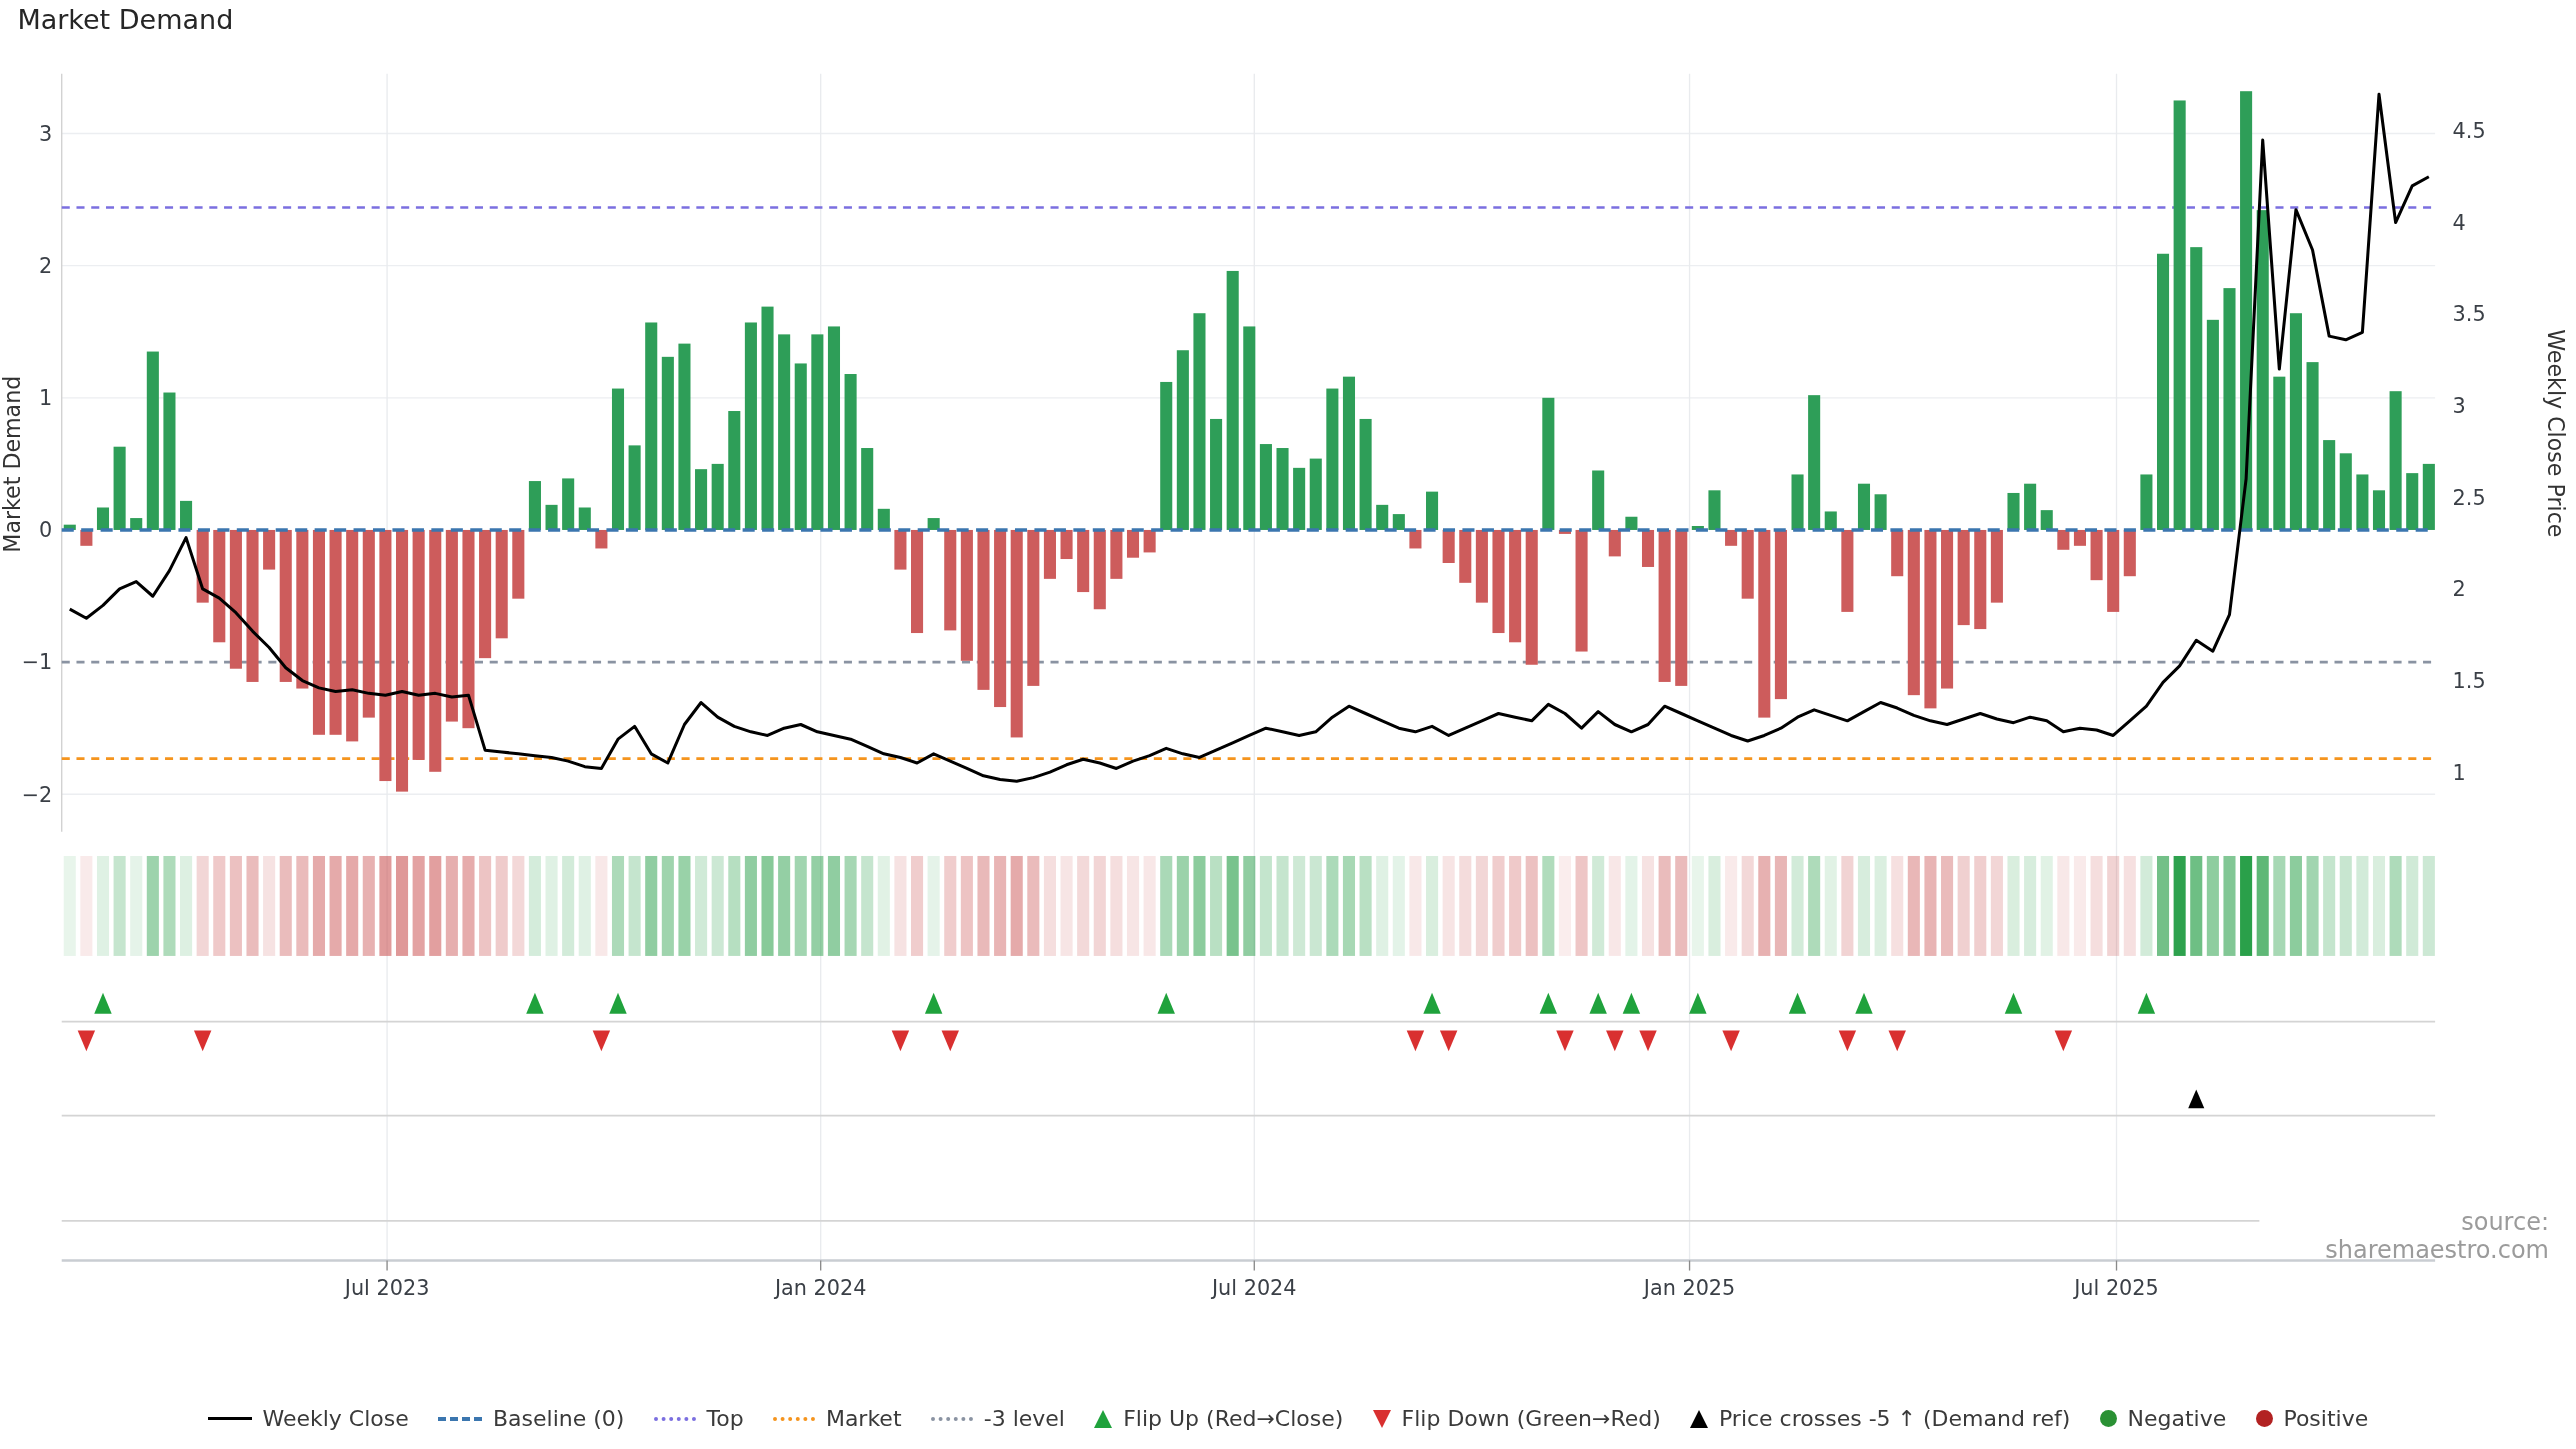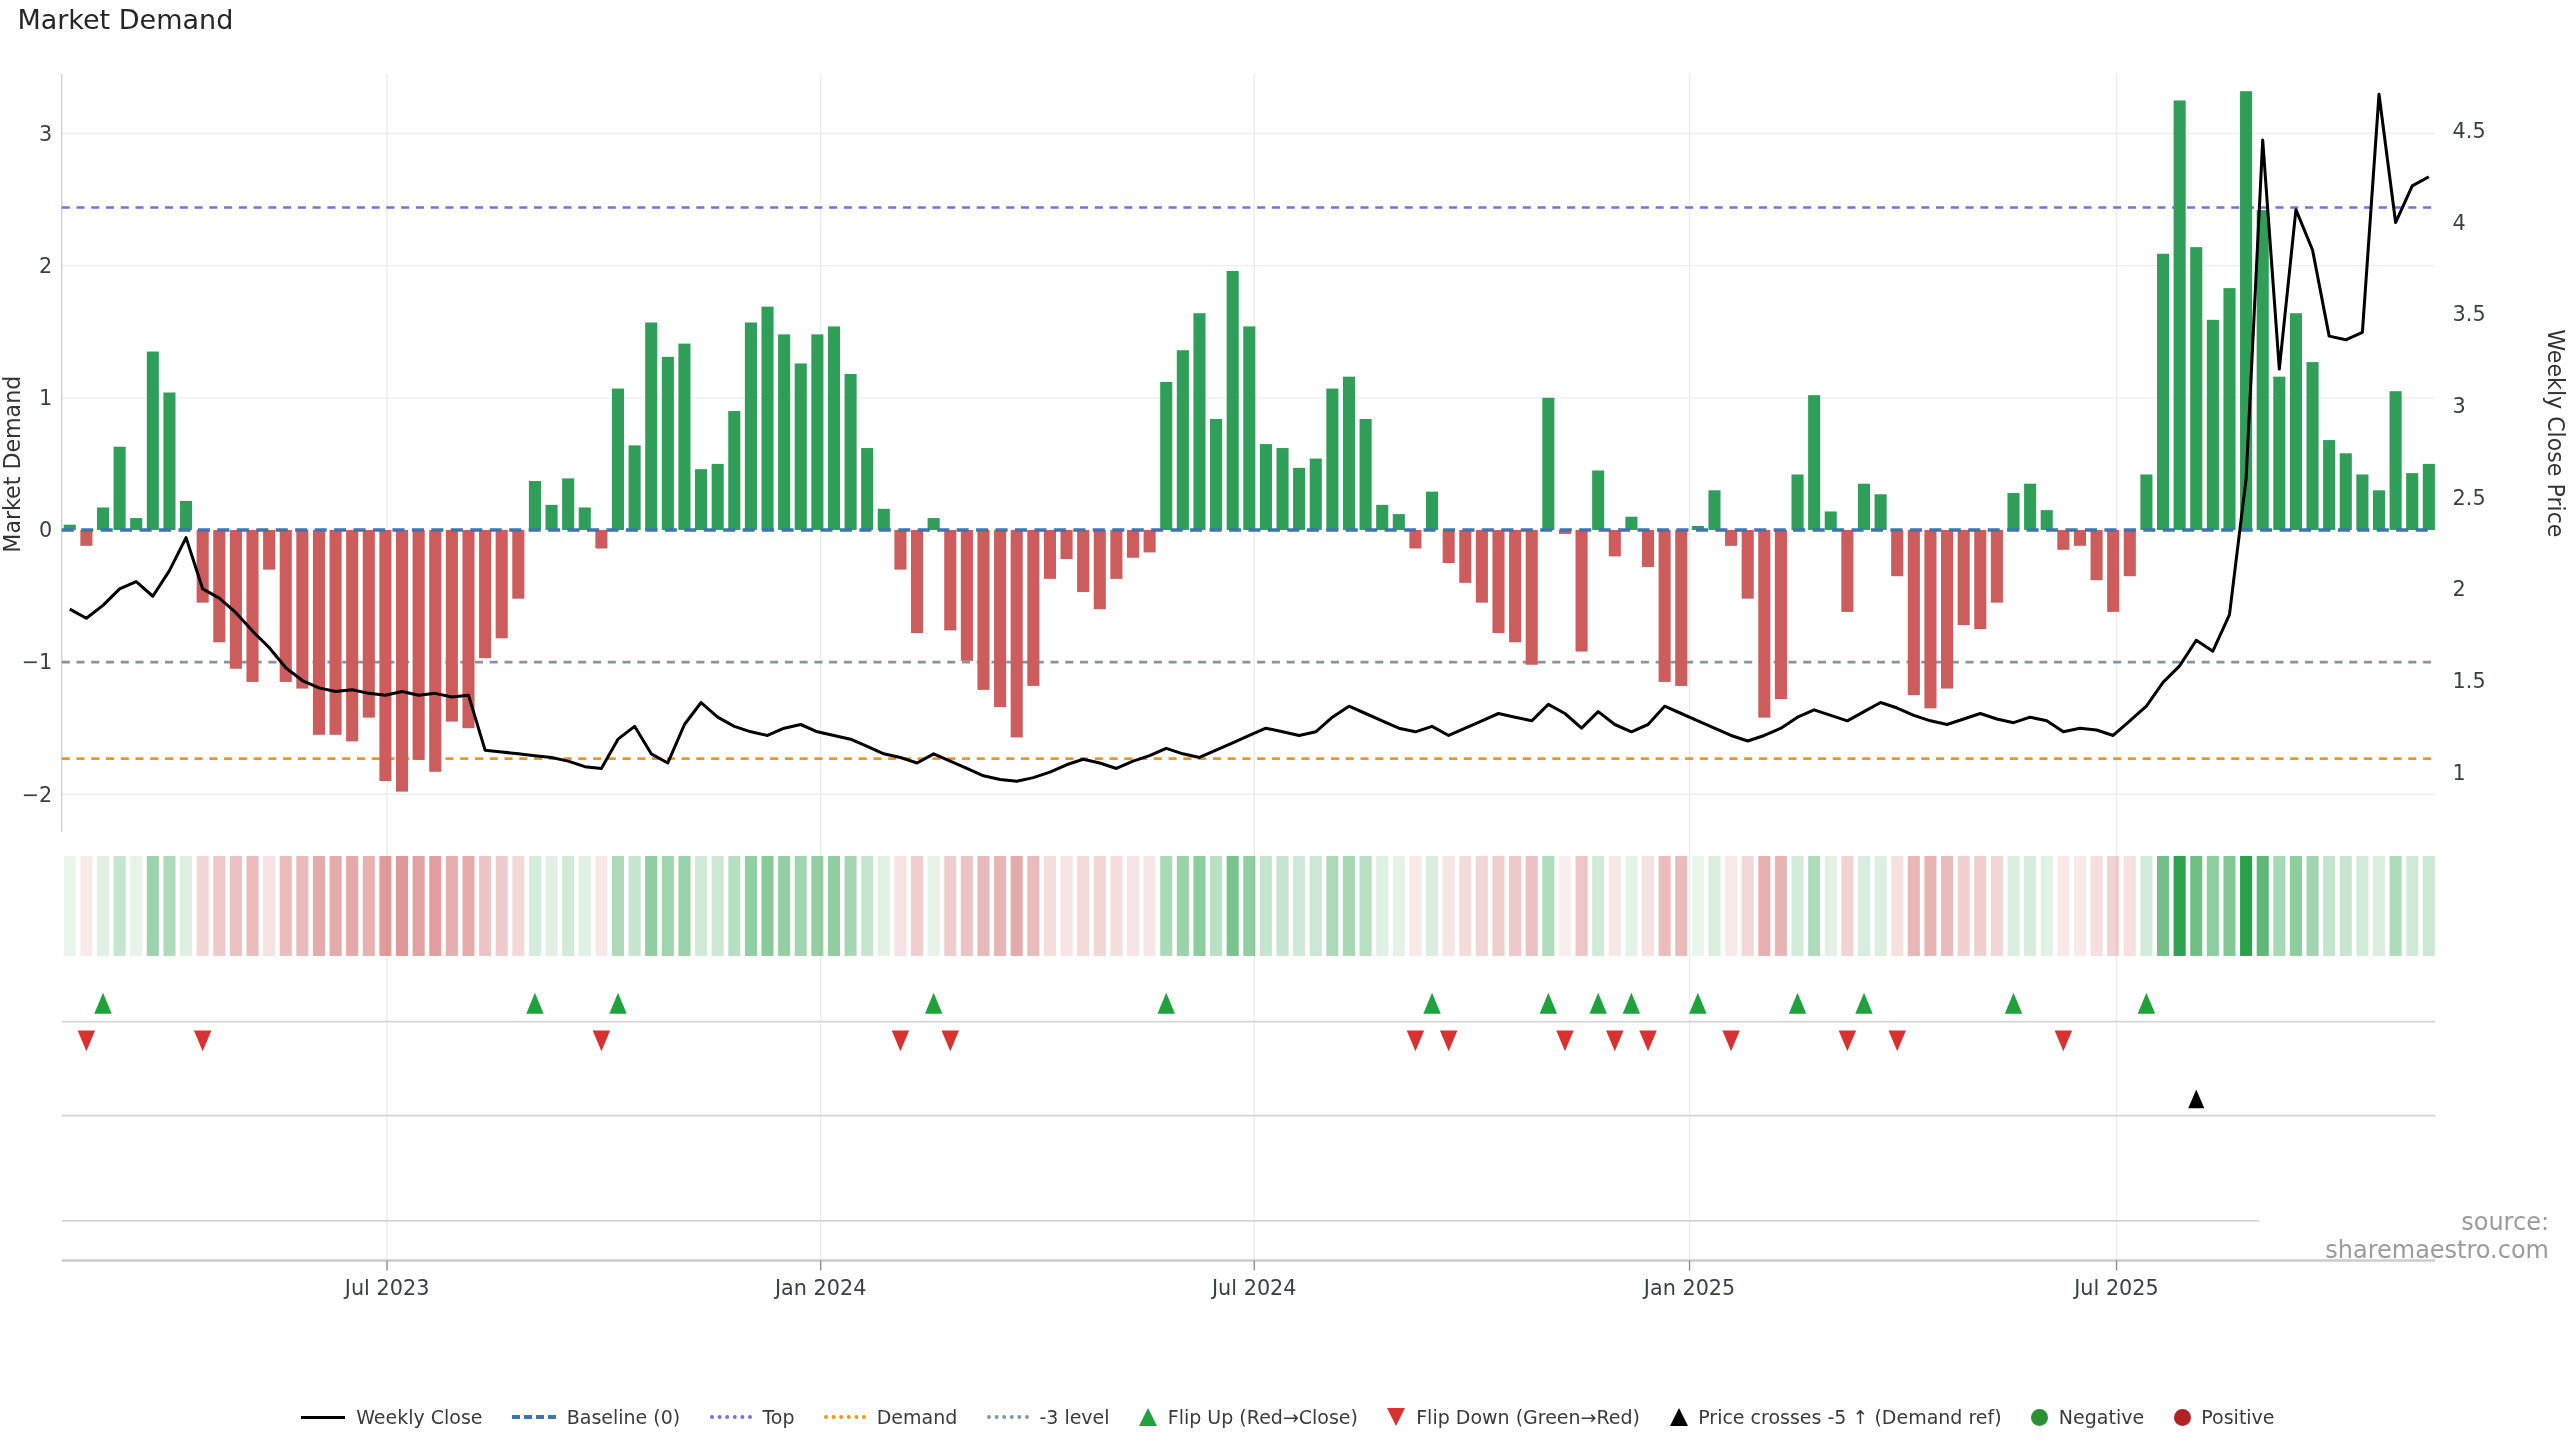--- a/index.html
+++ b/index.html
@@ -4,21 +4,21 @@
 <style>
   html,body{margin:0;padding:0;background:#ffffff;}
   body{width:2576px;height:1449px;position:relative;overflow:hidden;
        font-family:"DejaVu Sans","Liberation Sans",sans-serif;}
   .stage{position:absolute;inset:0;text-decoration:underline;}
   .title{position:absolute;left:17.4px;top:4px;font-size:27px;color:#262626;}
   #chart{position:absolute;left:0;top:0;}
   .source{position:absolute;left:2281px;top:1208px;width:268px;text-align:right;
           font-size:24px;color:#9b9b9b;}
   .legend{position:absolute;left:0;top:1406px;width:2576px;display:flex;
-          justify-content:center;align-items:center;gap:29.5px;font-size:19px;color:#3a3a3a;}
+          justify-content:center;align-items:center;gap:29.5px;font-size:22px;color:#3a3a3a;}
   .lg-item{display:flex;align-items:center;gap:10.7px;white-space:nowrap;}
   .sw{display:inline-block;}
   .sw-line{width:44px;height:0;border-top:3.4px solid #000;}
   .sw-dash{width:44px;height:0;border-top:4px dashed #3b76af;}
   .sw-dot{width:42px;height:0;border-top:4.7px dotted #888;}
   .sw-tri-up{width:0;height:0;border-left:9.4px solid transparent;border-right:9.4px solid transparent;border-bottom:18px solid #1fa23c;}
   .sw-tri-down{width:0;height:0;border-left:9.4px solid transparent;border-right:9.4px solid transparent;border-top:18px solid #d93030;}
   .sw-circle{width:17px;height:17px;border-radius:50%;background:#2a9134;}
 </style>
 </head>
@@ -406,21 +406,21 @@
     <span class="lg-item">
       <span class="sw sw-dash" style="border-top-color: rgb(59, 118, 175);"></span>
       <span>Baseline (0)</span>
     </span>
     <span class="lg-item">
       <span class="sw sw-dot" style="border-top-color: rgb(123, 111, 224);"></span>
       <span>Top</span>
     </span>
     <span class="lg-item">
       <span class="sw sw-dot" style="border-top-color: rgb(245, 148, 29);"></span>
-      <span>Demand</span>
+      <span>Market</span>
     </span>
     <span class="lg-item">
       <span class="sw sw-dot" style="border-top-color: rgb(138, 147, 162);"></span>
       <span>-3 level</span>
     </span>
     <span class="lg-item">
       <span class="sw sw-tri-up" style="border-bottom-color: rgb(31, 162, 60);"></span>
       <span>Flip Up (Red→Close)</span>
     </span>
     <span class="lg-item">

